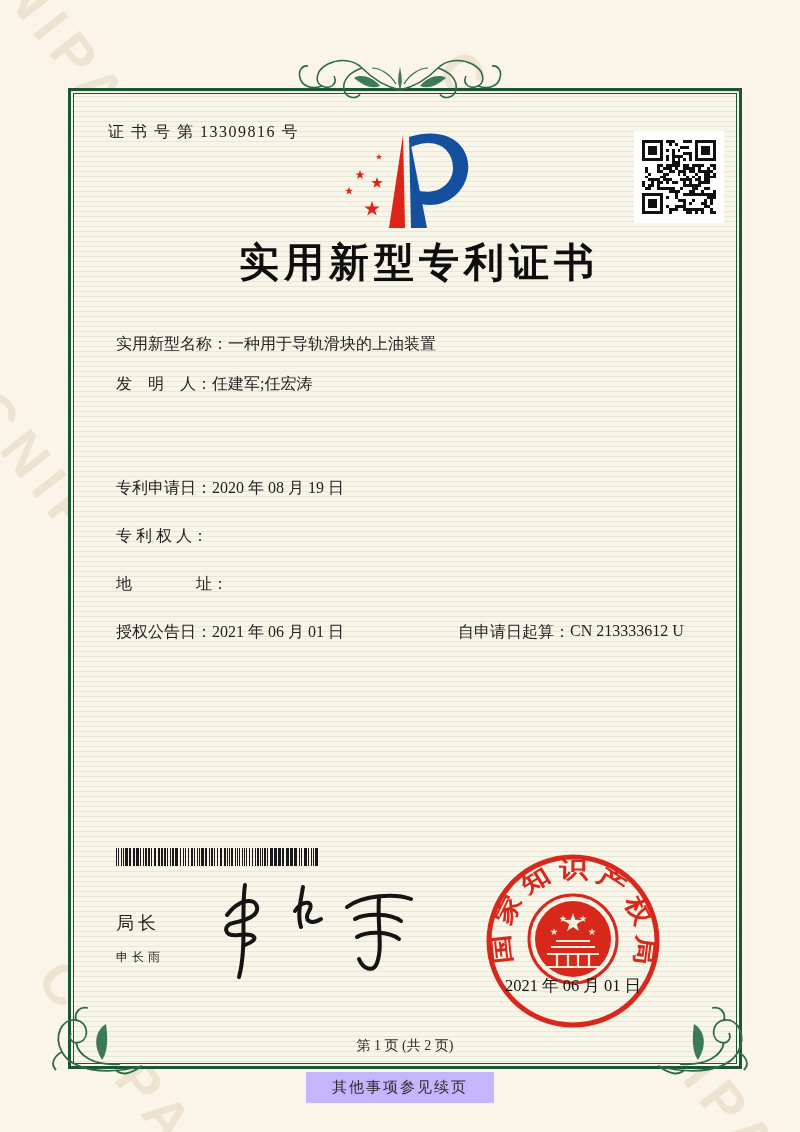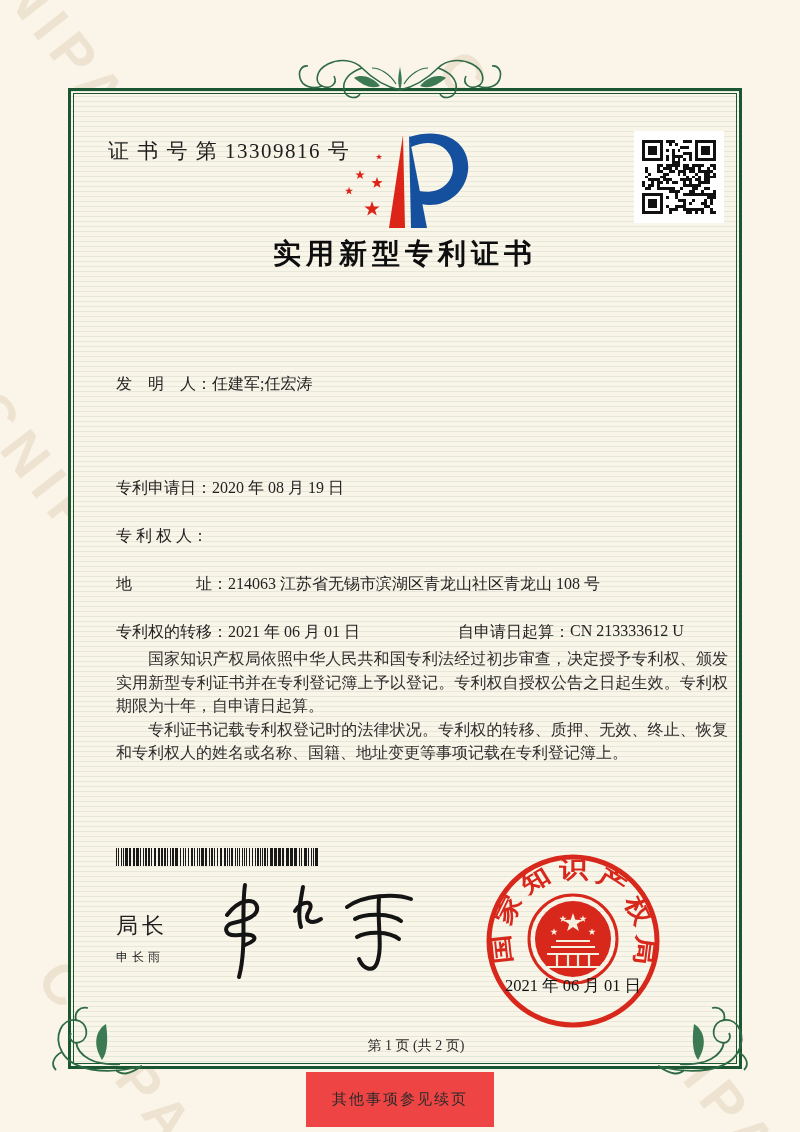--- a/index.html
+++ b/index.html
@@ -20,49 +20,49 @@
          border:3px solid #1a5632;background:
            repeating-linear-gradient(180deg, rgba(168,196,170,0.26) 0px, rgba(168,196,170,0.26) 1px,
              rgba(0,0,0,0) 1px, rgba(0,0,0,0) 5px),
            #faf5e9;}
   .frame::before{content:"";position:absolute;inset:2px;border:1px solid #1a5632;pointer-events:none;}
   .orn{position:absolute;z-index:3;}
   .orn-top{left:292px;top:56px;}
   .orn-bl{left:38px;top:1006px;}
   .orn-br{left:654px;top:1006px;transform:scaleX(-1);}
   
-  .cert-no{position:absolute;left:37px;top:46px;font-size:21px;letter-spacing:1.5px;color:#1c1c1c;}
+  .cert-no{position:absolute;left:37px;top:31px;font-size:16px;letter-spacing:1.5px;color:#1c1c1c;}
   .logo{position:absolute;left:268px;top:40px;}
   .qr-box{position:absolute;left:563px;top:40px;width:90px;height:92px;background:#ffffff;
           display:flex;align-items:center;justify-content:center;}
-  .title{position:absolute;left:0;top:144px;width:100%;text-align:center;font-size:28px;
-         font-weight:600;letter-spacing:5px;color:#0e0e0e;}
+  .title{position:absolute;left:0;top:144px;width:100%;text-align:center;font-size:40px;
+         font-weight:600;letter-spacing:5px;color:#0e0e0e;padding-left:14px;}
   
   .row{position:absolute;left:45px;width:612px;display:flex;font-size:16px;color:#232323;}
   .row .lbl{white-space:pre;}
   .row .val{white-space:pre;}
   .r0{top:243px}.r1{top:283px}.r2{top:339px}.r3{top:387px}.r4{top:435px}.r5{top:483px}
   .r-grant{top:531px}
   .grant-first{width:342px;display:flex;}
   
   .paras{position:absolute;left:45px;top:556px;width:612px;}
   .paras p{margin:0;font-size:16px;line-height:23.5px;text-indent:2em;text-align:justify;color:#2e2e2e;}
   
   .barcode{position:absolute;left:45px;top:757px;}
   
-  .signer-title{position:absolute;left:45px;top:820px;font-size:22px;letter-spacing:4px;color:#1f1f1f;}
+  .signer-title{position:absolute;left:45px;top:820px;font-size:18px;letter-spacing:4px;color:#1f1f1f;}
   .signer-name{position:absolute;left:45px;top:858px;font-size:12px;letter-spacing:4px;color:#1f1f1f;}
   .signature{position:absolute;left:128px;top:790px;z-index:4;}
   
   .seal{position:absolute;left:412px;top:760px;z-index:3;}
   .seal-date{position:absolute;left:402px;top:884px;width:200px;text-align:center;
              font-size:16.5px;color:#141414;z-index:5;white-space:pre;}
-  .page-info{position:absolute;left:0;top:946px;width:100%;text-align:center;font-size:14px;color:#2b2b2b;margin-left:11px;}
-  .cont-box{position:absolute;left:50%;transform:translateX(-50%);top:1072px;background:#ef4444;
-            padding:18px 26px;font-size:15px;letter-spacing:2px;color:#2b2b2b;white-space:nowrap;}
+  .page-info{position:absolute;left:0;top:946px;width:100%;text-align:center;font-size:14px;color:#2b2b2b;}
+  .cont-box{position:absolute;left:50%;transform:translateX(-50%);top:1072px;background:#c4b5fd;
+            padding:6px 26px;font-size:15px;letter-spacing:2px;color:#2b2b2b;white-space:nowrap;}
 </style>
 </head>
 <body>
 
 <div class="paper">
 
   <div class="wm wm1">CNIPA</div>
   <div class="wm wm2">CNIPA</div>
   <div class="wm wm3">CNIPA</div>
   <div class="wm wm4">CNIPA</div>
@@ -394,48 +394,47 @@
           <rect x="16" y="24" width="1" height="1" fill="#111"></rect>
           <rect x="18" y="24" width="1" height="1" fill="#111"></rect>
           <rect x="20" y="24" width="1" height="1" fill="#111"></rect>
           <rect x="23" y="24" width="1" height="1" fill="#111"></rect>
           <rect x="24" y="24" width="1" height="1" fill="#111"></rect>
         </svg>
     </div>
 
     <div class="title">实用新型专利证书</div>
 
+    <div class="row r0">
+      <span class="lbl">实用新型名称：</span>
+      <span class="val">一种用于导轨滑块的上油装置</span>
+    </div>
     <div class="row r1">
       <span class="lbl">发　明　人：</span>
       <span class="val">任建军;任宏涛</span>
     </div>
     <div class="row r3">
       <span class="lbl">专利申请日：</span>
       <span class="val">2020 年 08 月 19 日</span>
     </div>
     <div class="row r4">
       <span class="lbl">专 利 权 人：</span>
     </div>
     <div class="row r5">
       <span class="lbl">地　　　　址：</span>
-      <span class="val">214063 江苏省无锡市滨湖区青龙山社区青龙山 108 号</span>
     </div>
     <div class="row r-grant">
       <span class="grant-first">
-        <span class="lbl">专利权的转移：</span>
+        <span class="lbl">授权公告日：</span>
         <span class="val">2021 年 06 月 01 日</span>
       </span>
       <span class="lbl">自申请日起算：</span>
       <span class="val">CN 213333612 U</span>
     </div>
 
-    <div class="paras">
-      <p>国家知识产权局依照中华人民共和国专利法经过初步审查，决定授予专利权、颁发实用新型专利证书并在专利登记簿上予以登记。专利权自授权公告之日起生效。专利权期限为十年，自申请日起算。</p>
-      <p>专利证书记载专利权登记时的法律状况。专利权的转移、质押、无效、终止、恢复和专利权人的姓名或名称、国籍、地址变更等事项记载在专利登记簿上。</p>
-    </div>
 
     <svg id="barcode" class="barcode" width="206" height="18" viewBox="0 0 206 18">
         <rect x="0" y="0" width="1" height="18" fill="#1a1a1a"></rect>
         <rect x="2" y="0" width="1" height="18" fill="#1a1a1a"></rect>
         <rect x="5" y="0" width="1" height="18" fill="#1a1a1a"></rect>
         <rect x="7" y="0" width="1" height="18" fill="#1a1a1a"></rect>
         <rect x="9" y="0" width="3" height="18" fill="#1a1a1a"></rect>
         <rect x="13" y="0" width="2" height="18" fill="#1a1a1a"></rect>
         <rect x="17" y="0" width="2" height="18" fill="#1a1a1a"></rect>
         <rect x="20" y="0" width="3" height="18" fill="#1a1a1a"></rect>

